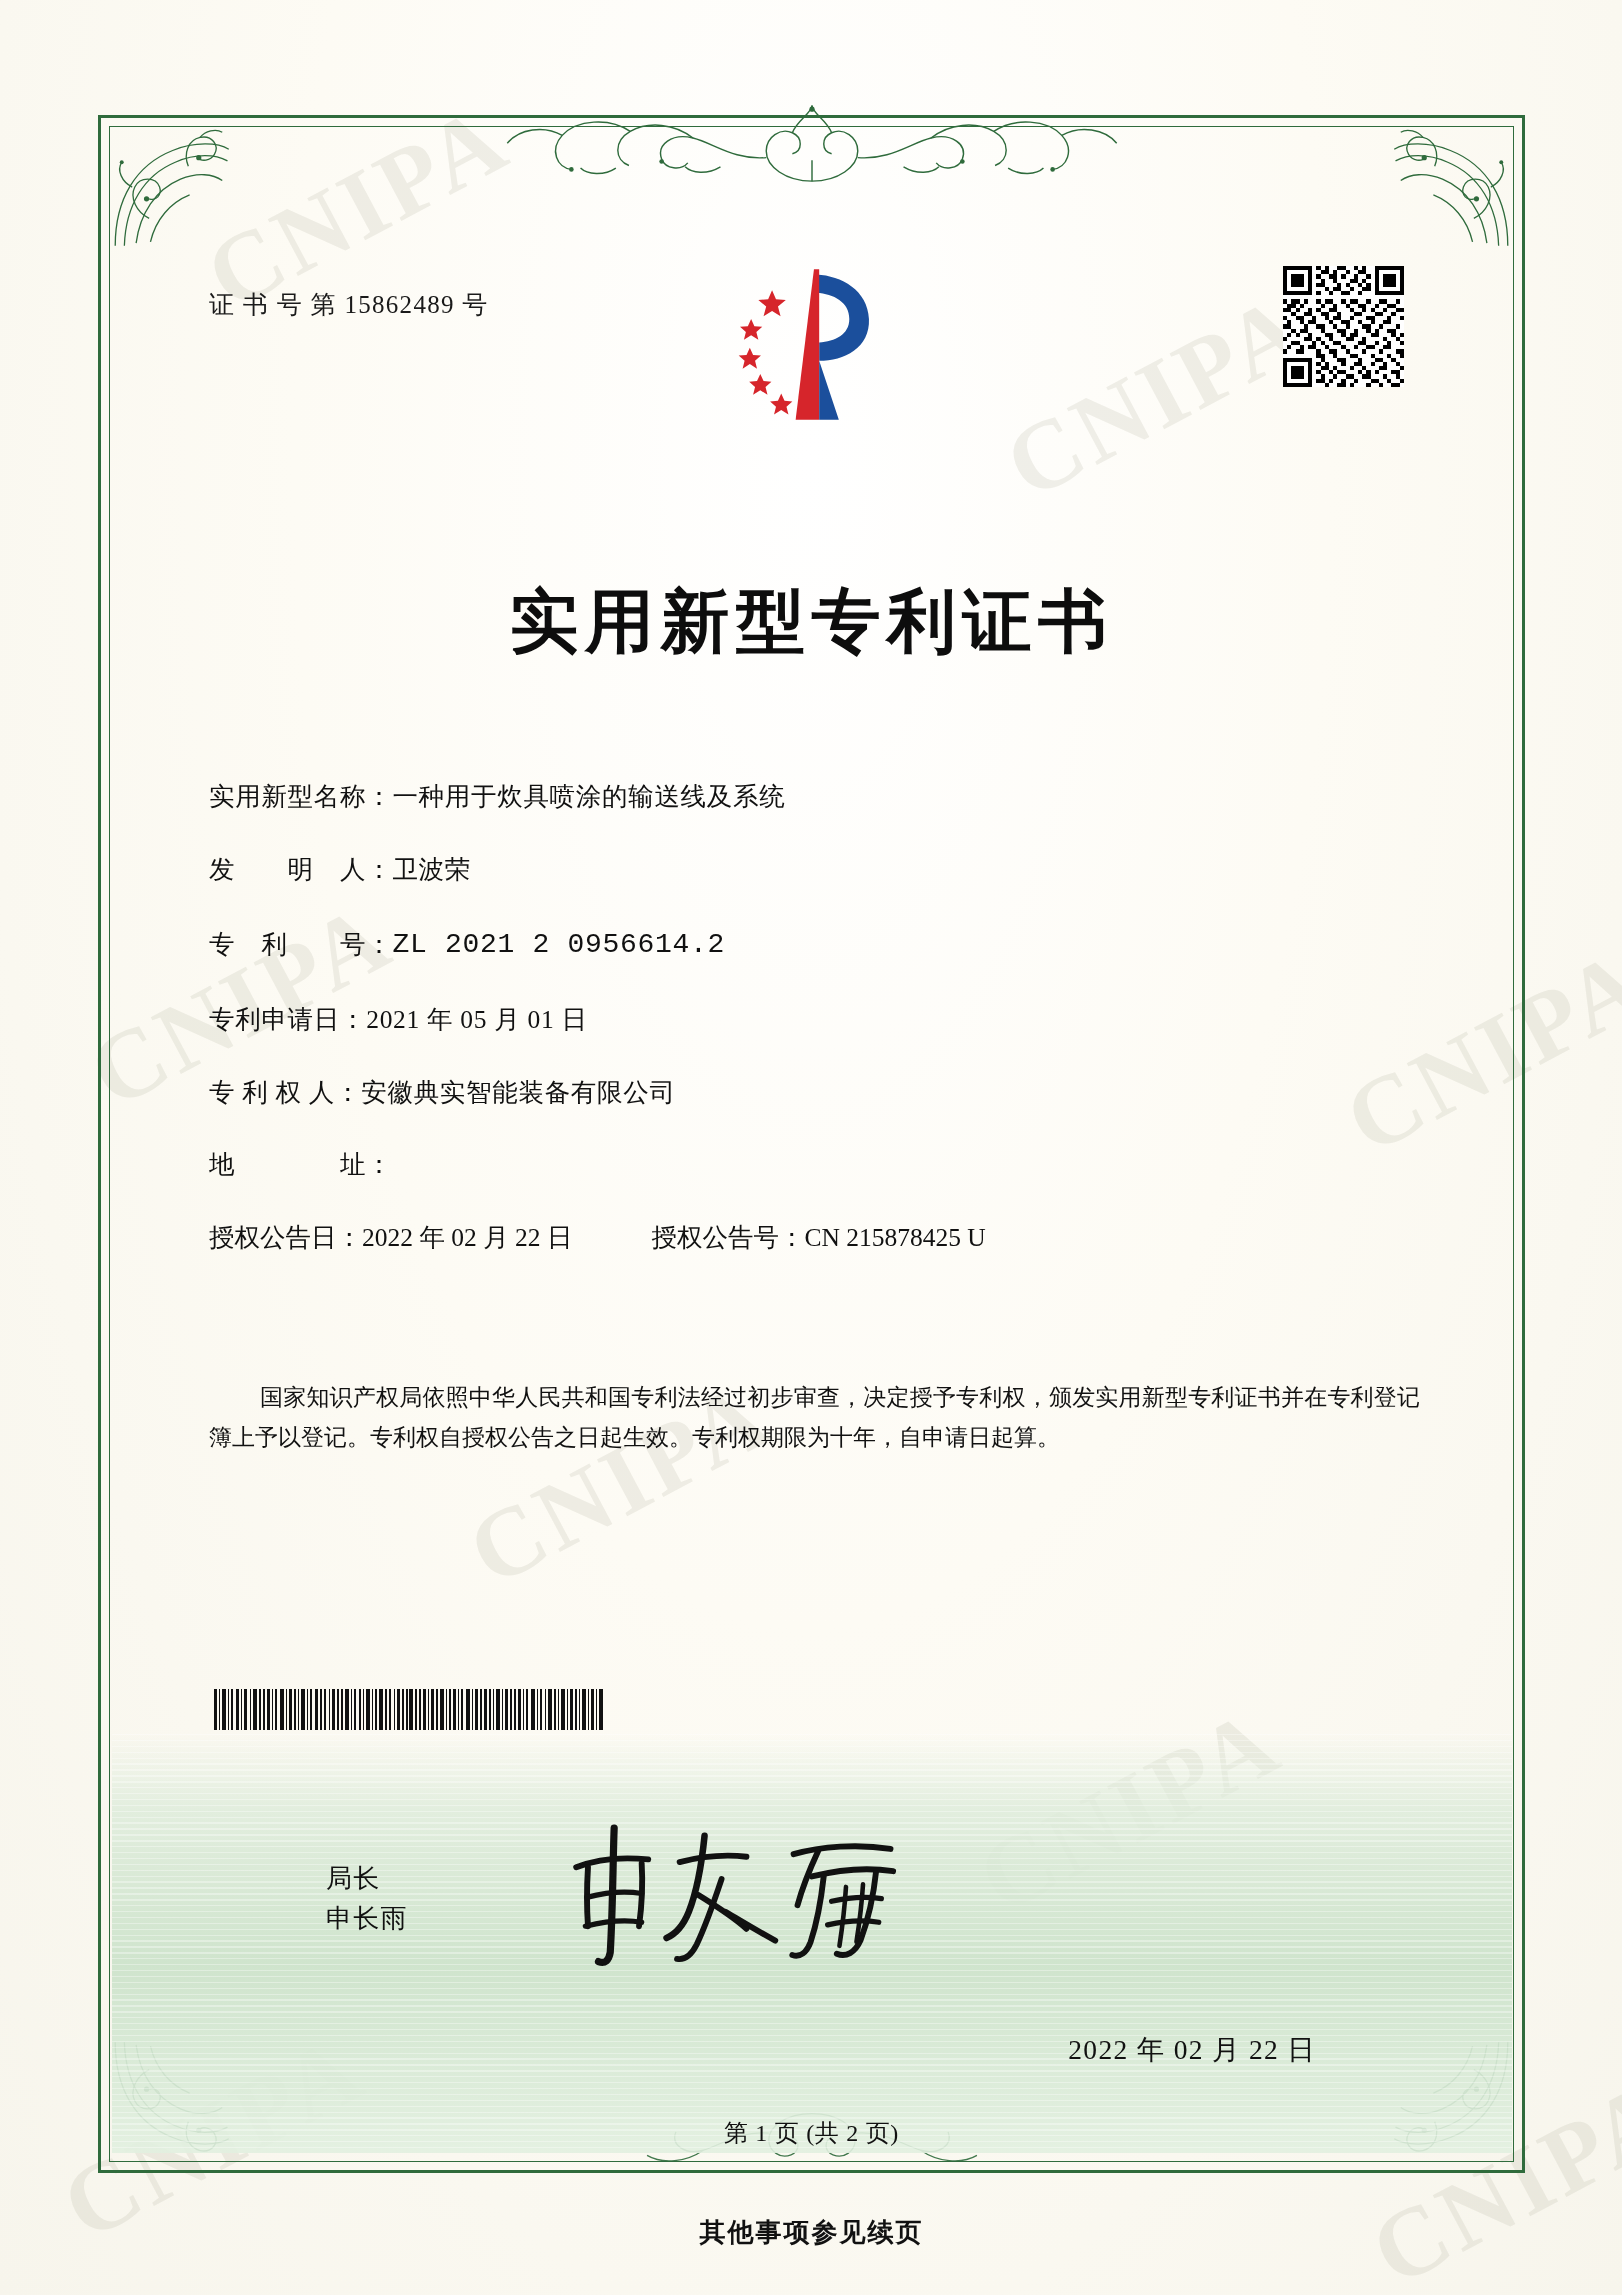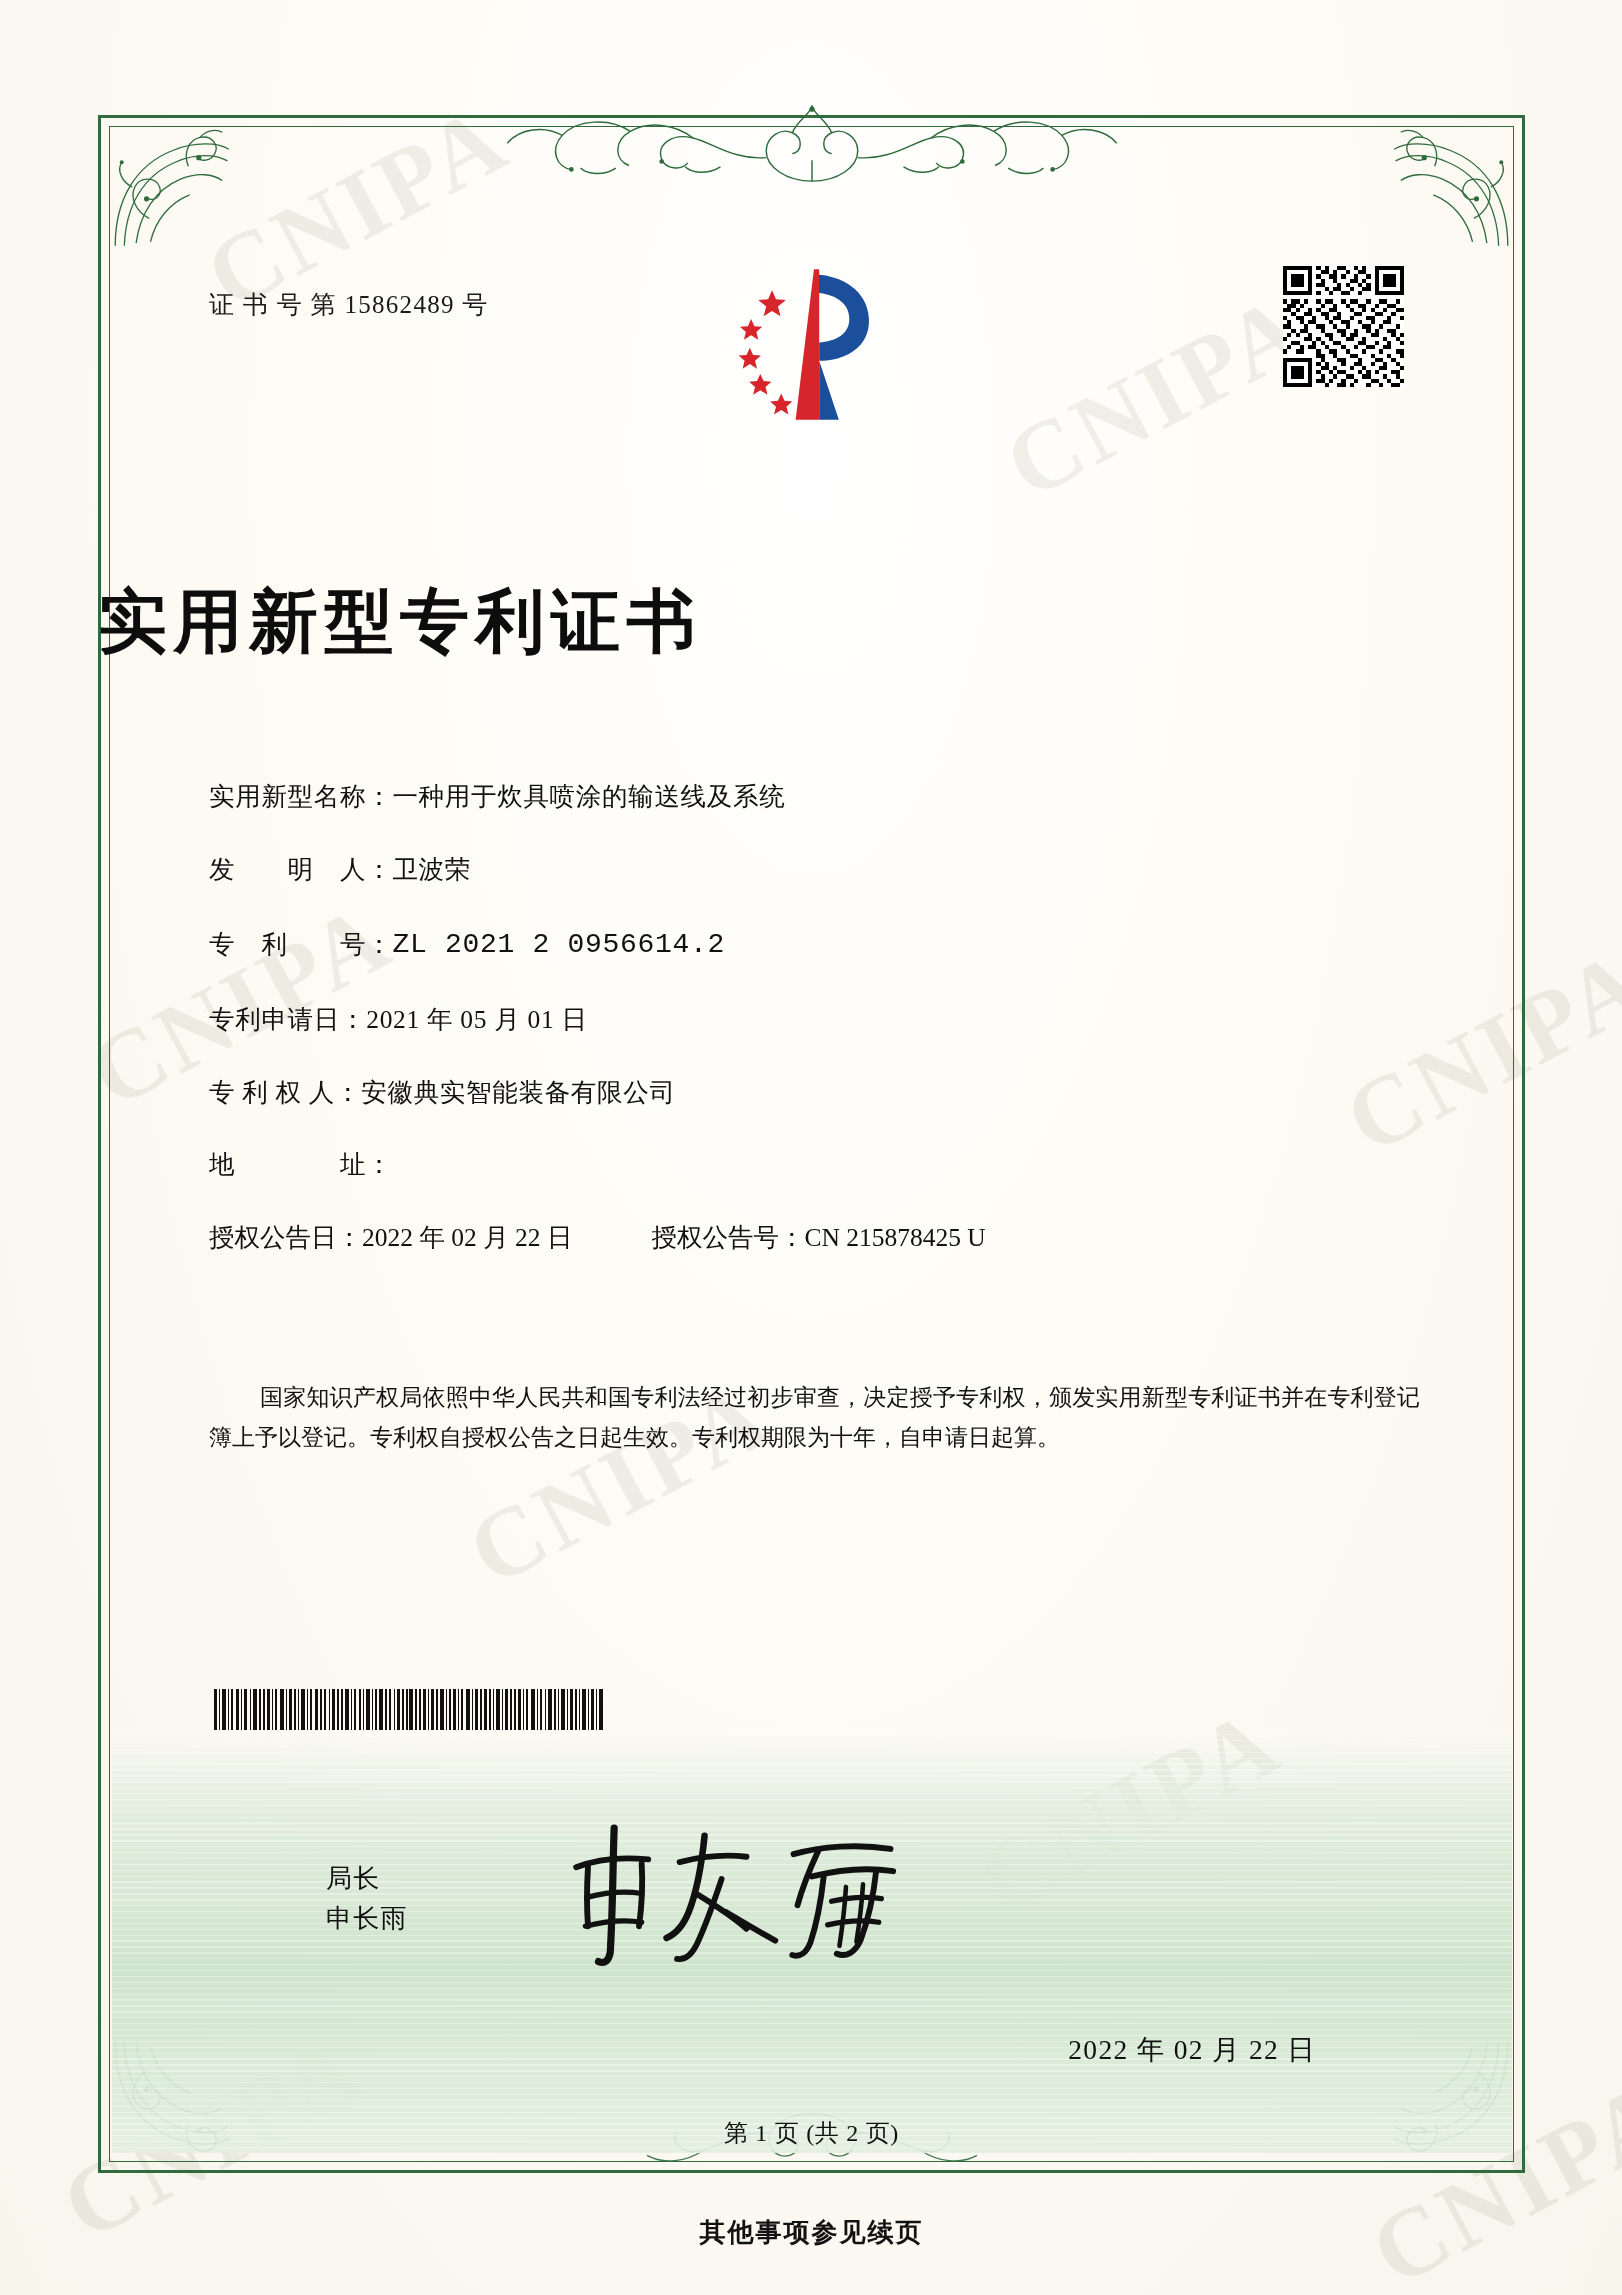--- a/index.html
+++ b/index.html
@@ -135,20 +135,21 @@
     width: 216px;
     height: 190px;
   }
   .emblem svg { width: 100%; height: 100%; display: block; }
 
   .main-title {
     position: absolute;
     left: 0;
     right: 0;
     top: 461px;
+    text-align: center;
     font-size: 69px;
     font-weight: 700;
     letter-spacing: 6.5px;
     color: #0d0d0d;
     font-family: "Liberation Serif", "DejaVu Serif", serif;
   }
 
   
   .fields {
     position: absolute;

